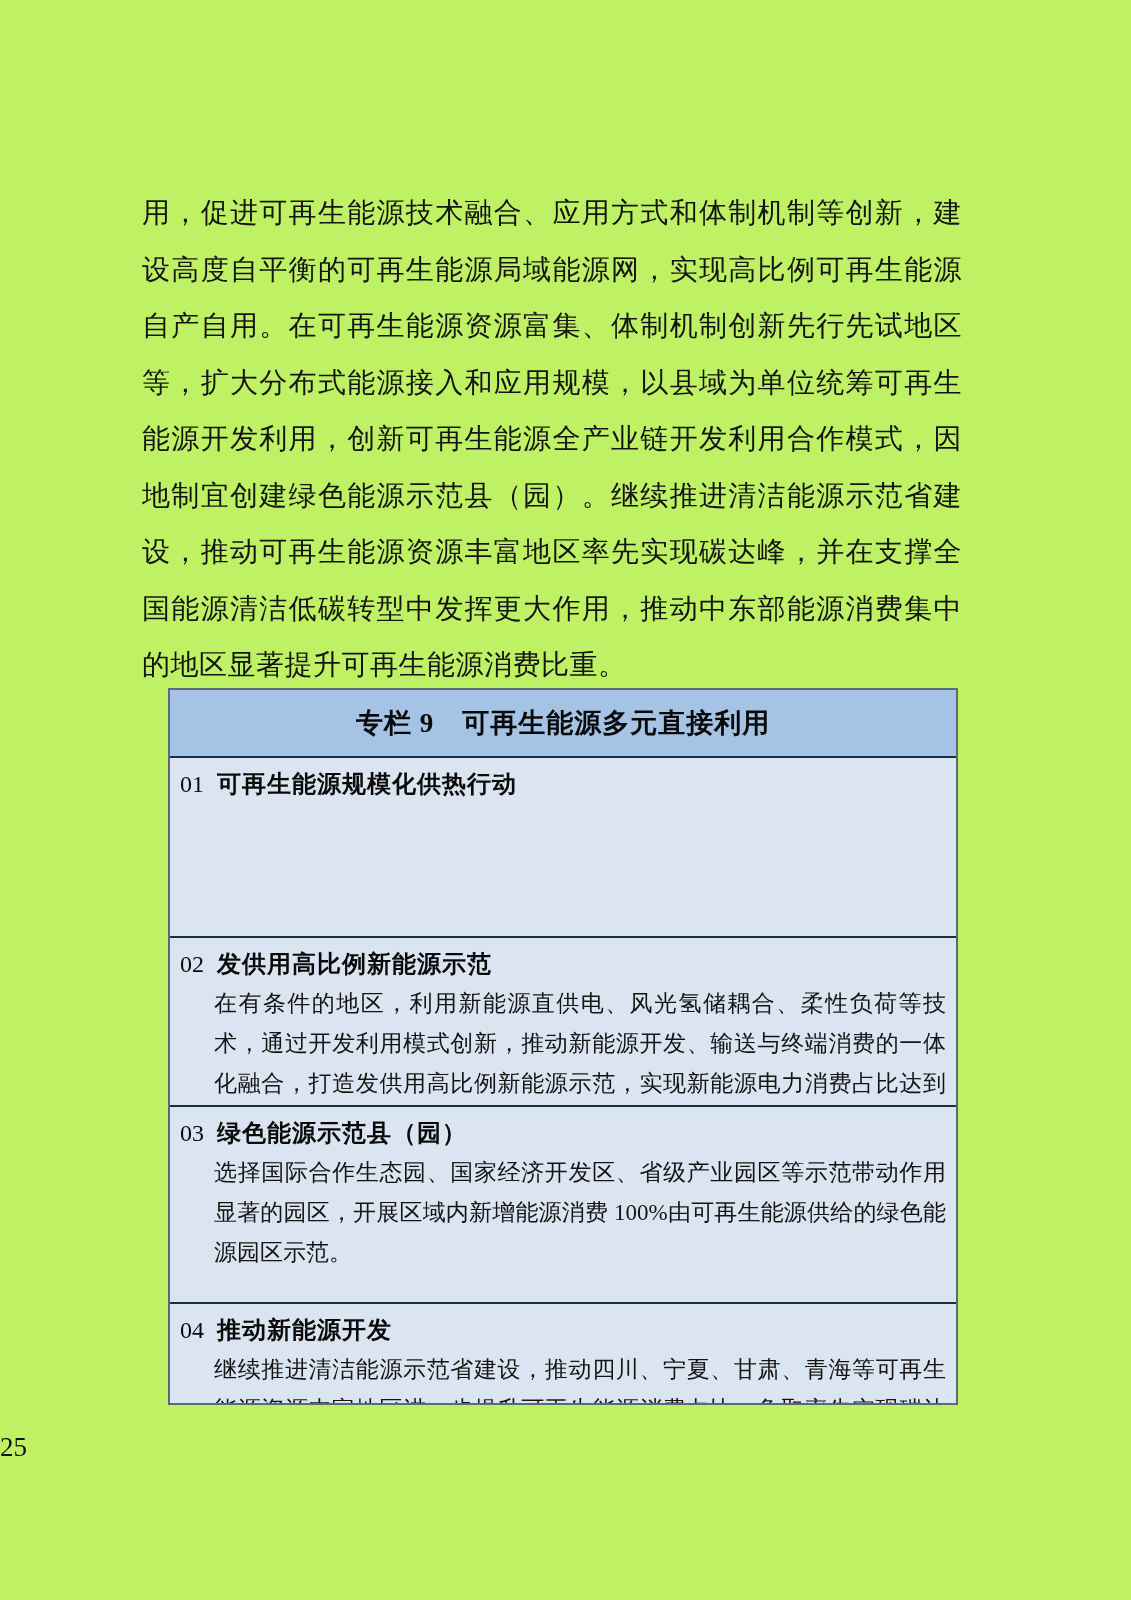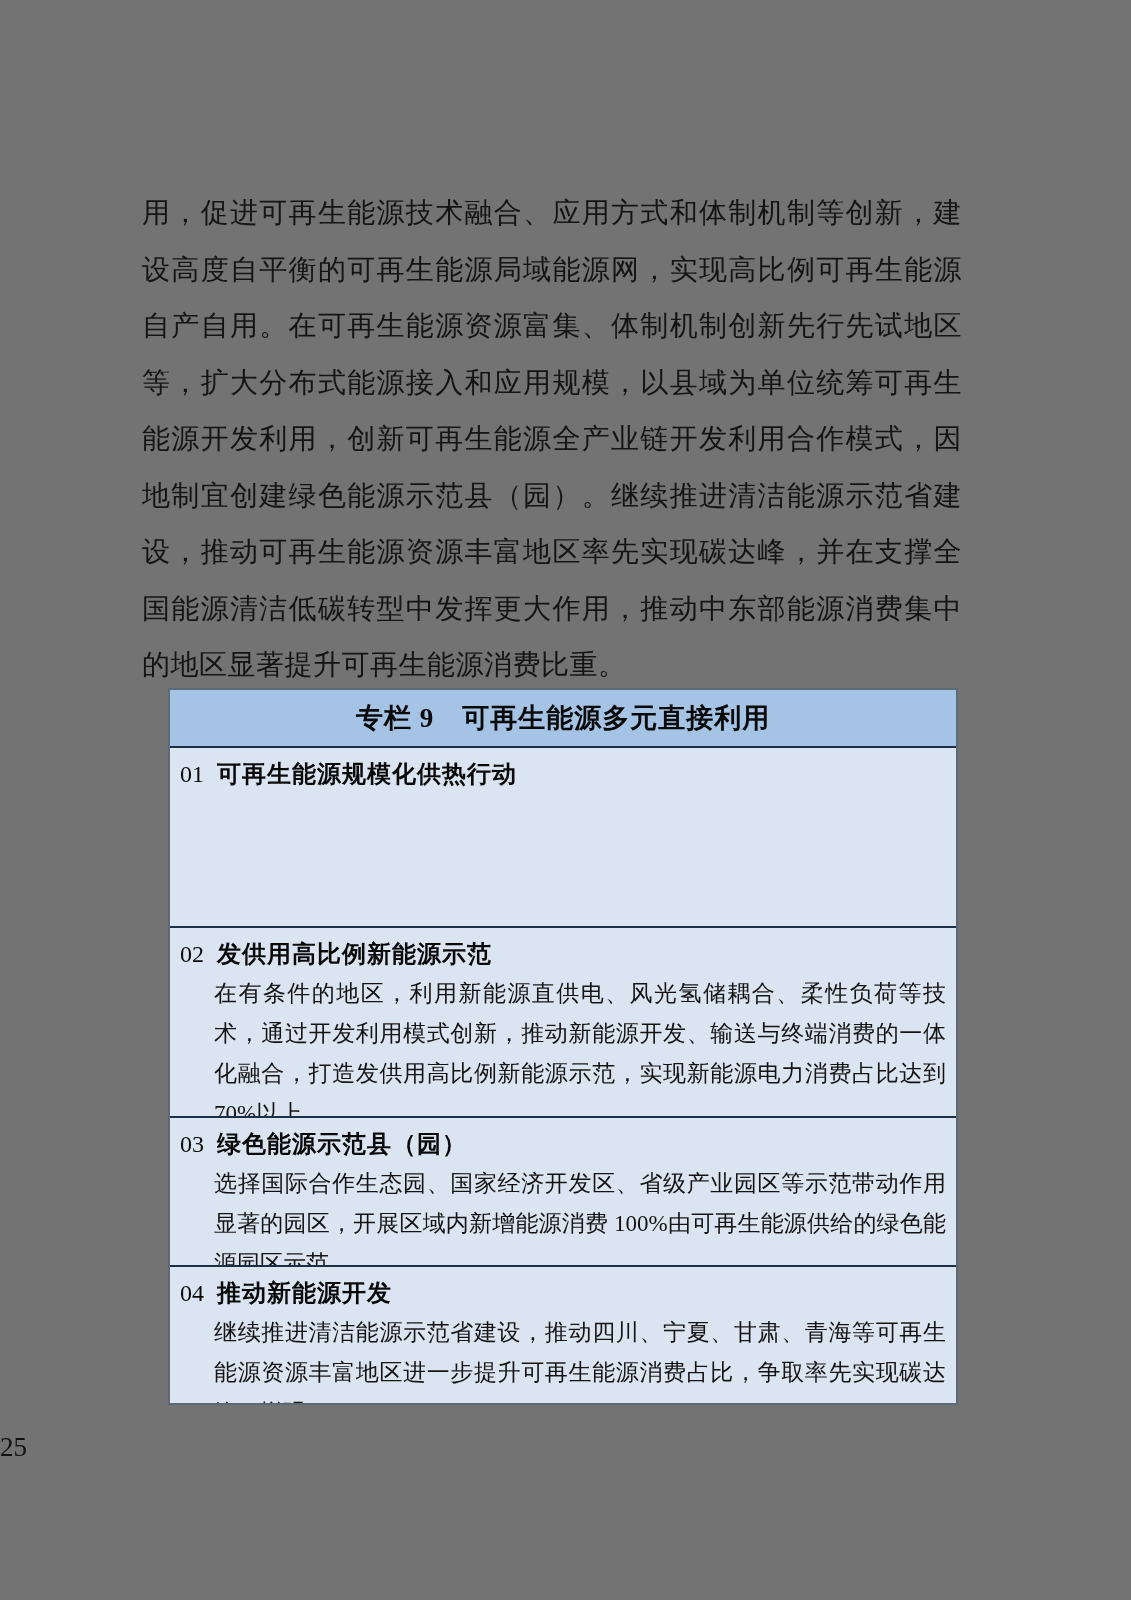--- a/index.html
+++ b/index.html
@@ -1,51 +1,51 @@
 <!DOCTYPE html>
 <html><head>
 <meta charset="utf-8">
 <style>
   html,body{margin:0;padding:0;}
   body{
     width:1131px;height:1600px;background:#ffffff;position:relative;
     font-family:"Liberation Serif","DejaVu Serif",serif;
     color:#111111;
   }
-  .page{position:absolute;inset:0;overflow:hidden;background:#737373;}
+  .page{position:absolute;inset:0;overflow:hidden;background:#bef264;}
 
   
   .main-text{
     position:absolute;left:142px;top:185px;width:820px;
     font-size:28px;line-height:56.5px;
     text-align:justify;text-justify:inter-character;
     letter-spacing:0.5px;color:#141414;
   }
 
   
   .box{
     position:absolute;left:168px;top:688px;width:790px;height:717px;
     box-sizing:border-box;border:2px solid #5c6a78;overflow:hidden;
     background:#dbe5f1;
   }
   .box-header{
-    box-sizing:border-box;height:58px;background:#a5c3e4;
+    box-sizing:border-box;height:68px;background:#a5c3e4;
     border-bottom:2px solid #1c2f45;
     display:flex;align-items:center;justify-content:center;
     font-size:27px;font-weight:bold;color:#0a0a0a;letter-spacing:1px;
   }
   .box-body{background:#dbe5f1;}
   .box-section{
     box-sizing:border-box;overflow:hidden;
     border-bottom:2px solid #1c2f45;
     padding:9px 8px 12px 7px;
   }
   .box-section.s01{height:180px;}
-  .box-section.s02{height:190px;}
-  .box-section.s03{height:149px;}
+  .box-section.s02{height:169px;}
+  .box-section.s03{height:197px;}
   .box-section.s04{height:167px;border-bottom:none;}
   .section-title{
     display:flex;align-items:baseline;gap:13px;
     font-size:24px;line-height:34px;color:#0a0a0a;
     padding-left:3px;margin-bottom:3px;
   }
   .section-num{font-weight:normal;}
   .section-heading{font-weight:bold;letter-spacing:1px;}
   .section-body{
     margin-left:37px;margin-right:2px;

